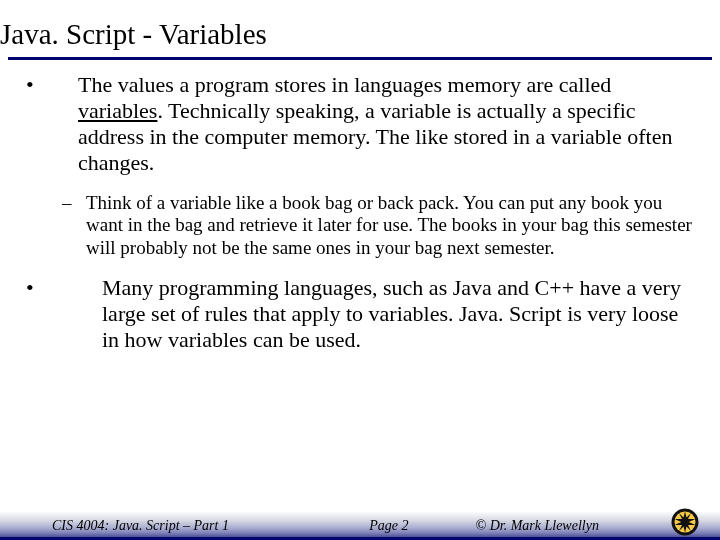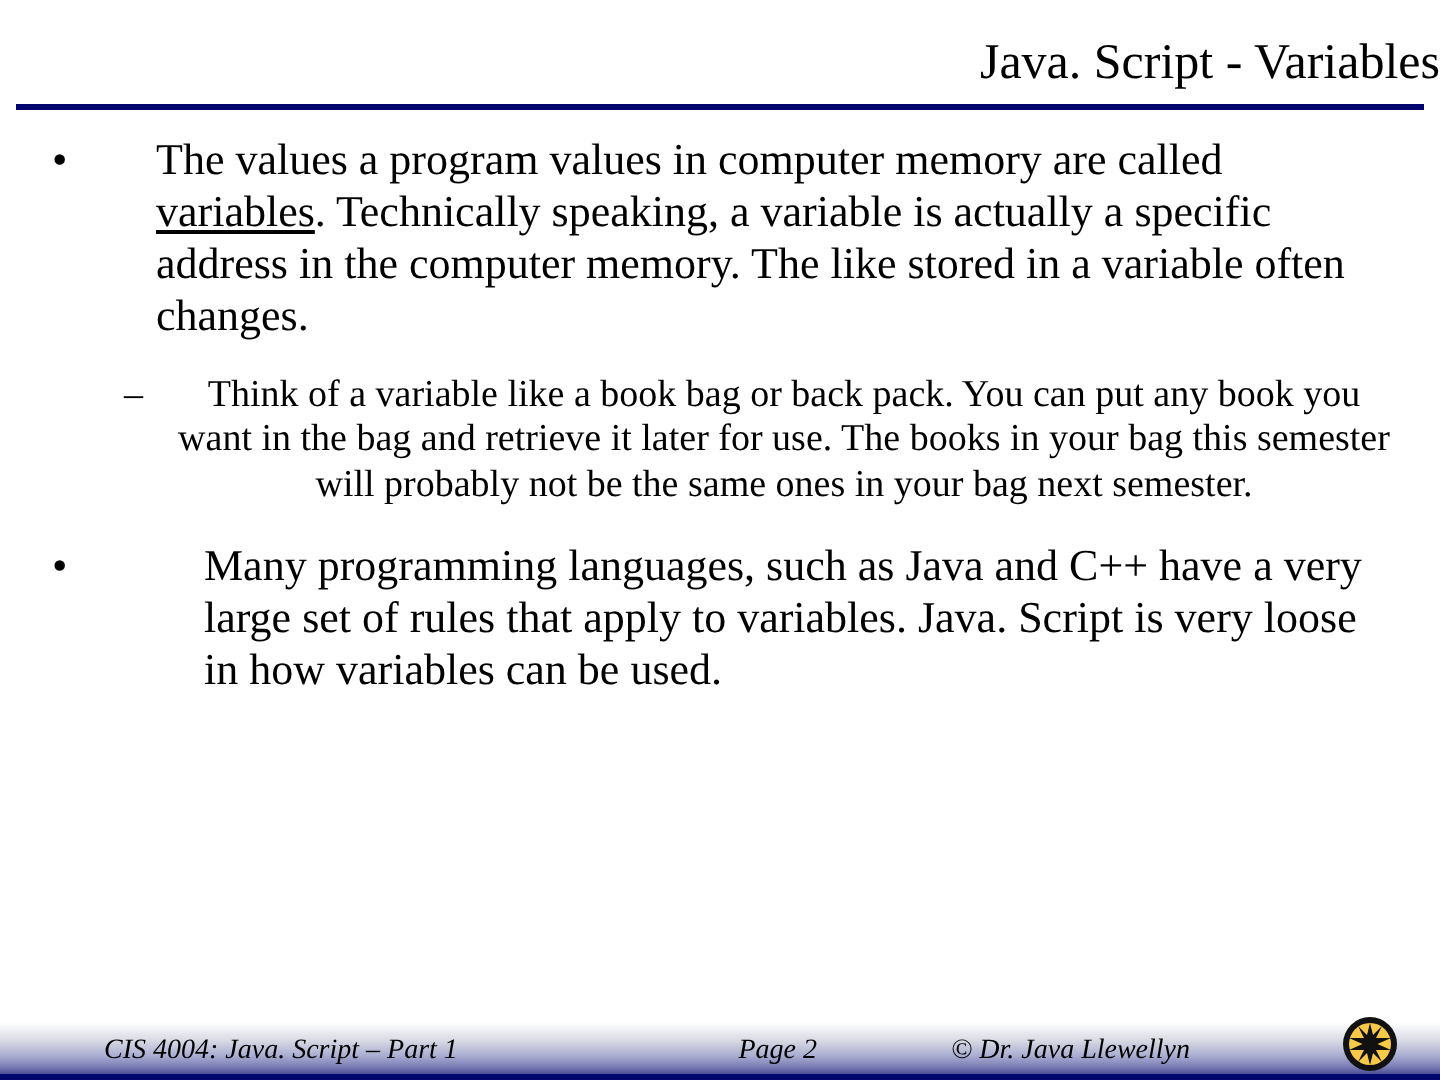--- a/index.html
+++ b/index.html
@@ -9,22 +9,22 @@
     background: #ffffff;
     position: relative;
   }
   .slide {
     width: 720px;
     height: 540px;
     position: relative;
     padding: 0;
   }
   .title {
-    text-align: right;
-    font-size: 25px;
+    text-align: left;
+    font-size: 29px;
     color: #000000;
     padding-top: 18px;
     padding-bottom: 6px;
     font-weight: normal;
   }
   .title-rule {
     height: 3px;
     background: #00066e;
     margin: 0 8px 2px 8px;
   }
@@ -58,21 +58,20 @@
   .dash-marker {
     width: 44px;
     flex-shrink: 0;
     text-align: left;
     padding-left: 42px;
   }
   .dash-text {
     flex: 1;
     padding-left: 22px;
     padding-right: 2px;
-    text-align: center;
   }
   .last-bullet .bullet-text {
     padding-right: 0;
     margin-left: 24px;
   }
   .footer-bar {
     position: absolute;
     left: 0;
     bottom: 0;
     width: 720px;
@@ -116,21 +115,21 @@
 <div class="slide">
 
   <h1 class="title">Java. Script - Variables</h1>
   <div class="title-rule"></div>
 
   <div class="content">
 
     <div class="bullet-row">
       <div class="bullet-marker">•</div>
       <div class="bullet-text">
-        <span>The values a program values in computer memory are called </span><span class="underline-word">variables</span><span>.  Technically speaking, a variable is actually a specific address in the computer memory.  The like stored in a variable often changes.</span>
+        <span>The values a program stores in languages memory are called </span><span class="underline-word">variables</span><span>.  Technically speaking, a variable is actually a specific address in the computer memory.  The like stored in a variable often changes.</span>
       </div>
     </div>
 
     <div class="dash-row">
       <div class="dash-marker">–</div>
       <div class="dash-text">Think of a variable like a book bag or back pack.  You can put any book you want in the bag and retrieve it later for use.  The books in your bag this semester will probably not be the same ones in your bag next semester.</div>
     </div>
 
     <div class="bullet-row last-bullet">
       <div class="bullet-marker">•</div>
@@ -138,21 +137,21 @@
     </div>
 
   </div>
 
   <div class="footer-bar">
     <div class="footer-grad"></div>
     <div class="footer-rule"></div>
     <div class="footer-content">
       <div class="footer-left">CIS 4004: Java. Script – Part 1</div>
       <div class="footer-center">Page 2</div>
-      <div class="footer-right">© Dr. Java Llewellyn</div>
+      <div class="footer-right">© Dr. Mark Llewellyn</div>
     </div>
     <div class="logo">
       <svg viewBox="0 0 40 40">
         <circle cx="20" cy="20" r="18" fill="#111111"></circle>
         <circle cx="20" cy="20" r="14" fill="#f7c948"></circle>
         <g fill="#111111">
           <circle cx="20" cy="20" r="3"></circle>
           <path d="M20 6 L22 14 L28 8 L24 16 L34 16 L25 20 L34 24 L24 24 L28 32 L22 26 L20 34 L18 26 L12 32 L16 24 L6 24 L15 20 L6 16 L16 16 L12 8 L18 14 Z"></path>
         </g>
       </svg>

